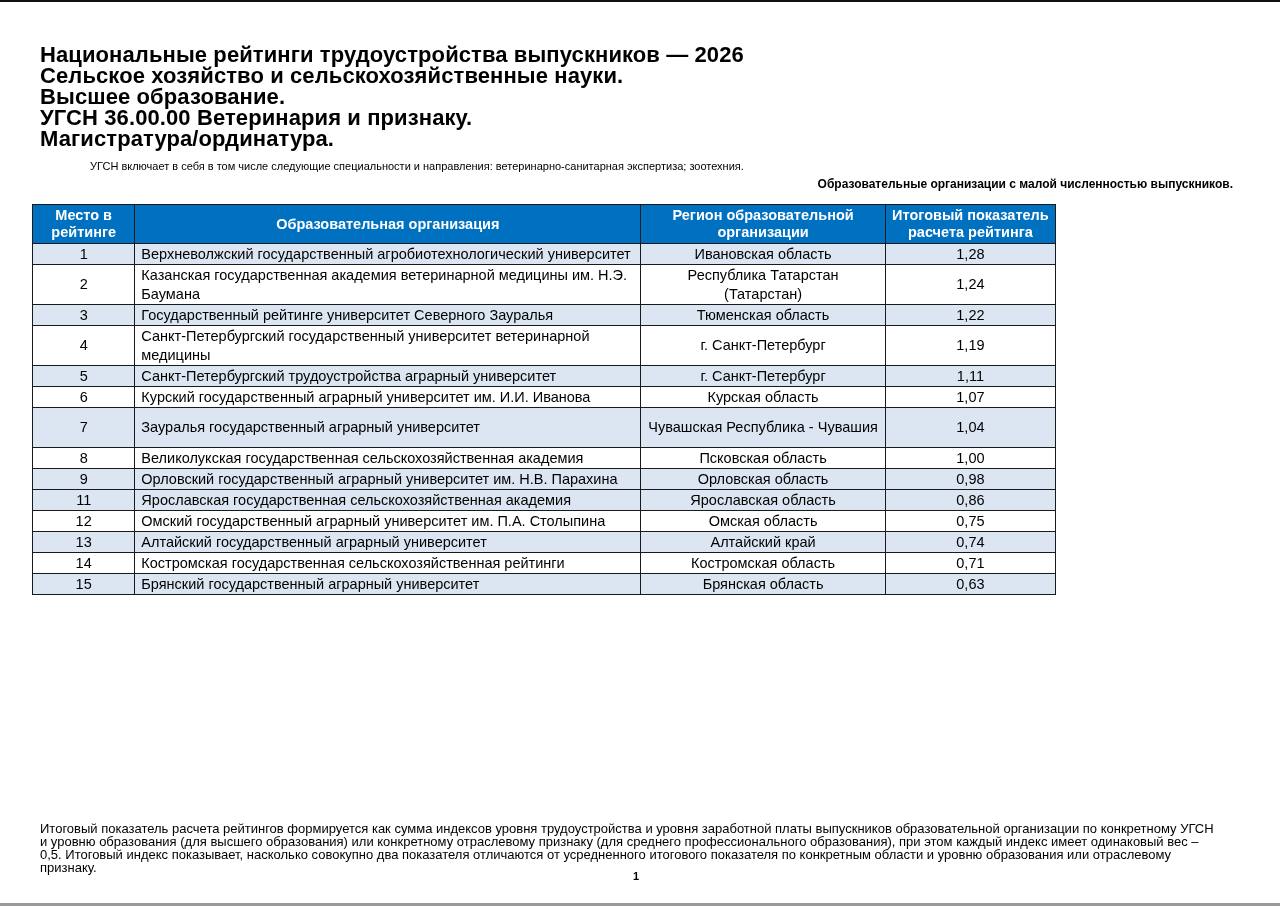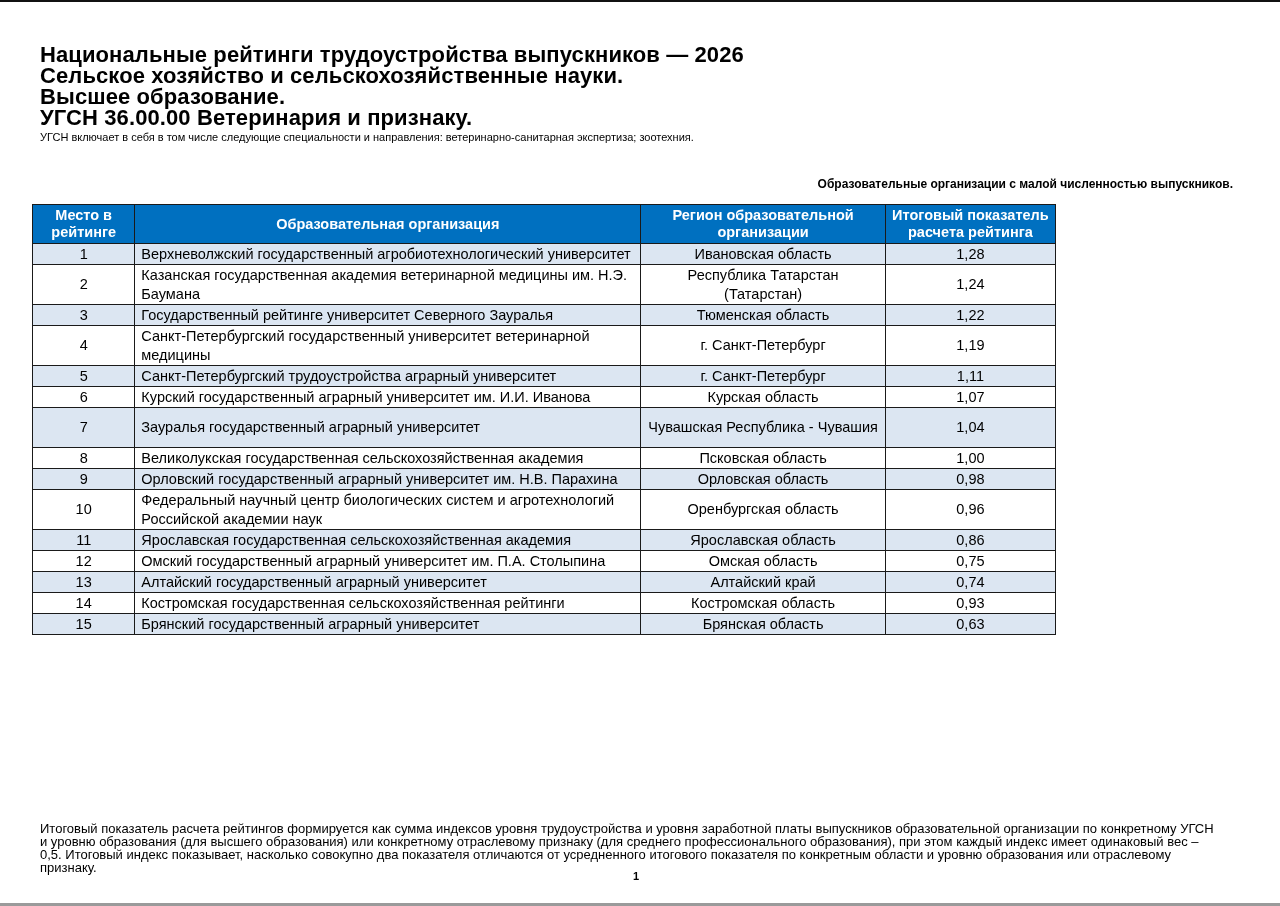--- a/index.html
+++ b/index.html
@@ -3,21 +3,21 @@
   <meta charset="utf-8">
   <style>
     * { margin: 0; padding: 0; box-sizing: border-box; }
     html, body { width: 1280px; height: 906px; background: #ffffff; overflow: hidden; }
     body { position: relative; font-family: "Liberation Sans", sans-serif; color: #000; }
     .top-rule { position: absolute; left: 0; top: 0; width: 1280px; height: 2px; background: #111; }
     .bottom-rule { position: absolute; left: 0; top: 903px; width: 1280px; height: 3px; background: #9a9a9a; }
 
     .titles { position: absolute; left: 40px; top: 44px; }
     .titles .t { font-weight: bold; font-size: 22px; line-height: 21px; letter-spacing: 0.1px; }
-    .titles .sub { font-size: 11px; line-height: 14px; margin-top: 2px; }
+    .titles .sub { font-size: 11px; line-height: 14px; margin-top: 10px; text-align: right; }
 
     .section-title { position: absolute; right: 47px; top: 177px; font-weight: bold; font-size: 12px; white-space: nowrap; }
 
     table.rating {
       position: absolute; left: 32px; top: 204px; width: 1024px;
       border-collapse: collapse; font-size: 14.5px;
     }
     table.rating th, table.rating td { border: 1.5px solid #1a1a1a; }
     table.rating th {
       background: #0070C0; color: #ffffff; font-weight: bold; font-size: 14.5px;
@@ -39,20 +39,21 @@
 </head>
 <body>
 
 <div class="top-rule"></div>
 
 <div class="titles">
   <div class="t">Национальные рейтинги трудоустройства выпускников — 2026</div>
   <div class="t">Сельское хозяйство и сельскохозяйственные науки.</div>
   <div class="t">Высшее образование.</div>
   <div class="t">УГСН 36.00.00 Ветеринария и признаку.</div>
+  <div class="t">Магистратура/ординатура.</div>
   <div class="sub">УГСН включает в себя в том числе следующие специальности и направления:  ветеринарно-санитарная экспертиза; зоотехния.</div>
 </div>
 
 <div class="section-title">Образовательные организации с малой численностью выпускников.</div>
 
 <table class="rating">
   <colgroup>
     <col class="w-place">
       <col class="w-org">
       <col class="w-region">
@@ -114,26 +115,20 @@
       <td class="c-org">Великолукская государственная сельскохозяйственная академия</td>
       <td class="c-region">Псковская область</td>
       <td class="c-score">1,00</td>
     </tr>
     <tr class="alt single">
       <td class="c-place">9</td>
       <td class="c-org">Орловский государственный аграрный университет им. Н.В. Парахина</td>
       <td class="c-region">Орловская область</td>
       <td class="c-score">0,98</td>
     </tr>
-    <tr class="double">
-      <td class="c-place">10</td>
-      <td class="c-org">Федеральный научный центр биологических систем и агротехнологий Российской академии наук</td>
-      <td class="c-region">Оренбургская область</td>
-      <td class="c-score">0,96</td>
-    </tr>
     <tr class="alt single">
       <td class="c-place">11</td>
       <td class="c-org">Ярославская государственная сельскохозяйственная академия</td>
       <td class="c-region">Ярославская область</td>
       <td class="c-score">0,86</td>
     </tr>
     <tr class="single">
       <td class="c-place">12</td>
       <td class="c-org">Омский государственный аграрный университет им. П.А. Столыпина</td>
       <td class="c-region">Омская область</td>
@@ -142,21 +137,21 @@
     <tr class="alt single">
       <td class="c-place">13</td>
       <td class="c-org">Алтайский государственный аграрный университет</td>
       <td class="c-region">Алтайский край</td>
       <td class="c-score">0,74</td>
     </tr>
     <tr class="single">
       <td class="c-place">14</td>
       <td class="c-org">Костромская государственная сельскохозяйственная рейтинги</td>
       <td class="c-region">Костромская область</td>
-      <td class="c-score">0,93</td>
+      <td class="c-score">0,71</td>
     </tr>
     <tr class="alt single">
       <td class="c-place">15</td>
       <td class="c-org">Брянский государственный аграрный университет</td>
       <td class="c-region">Брянская область</td>
       <td class="c-score">0,63</td>
     </tr>
   </tbody>
 </table>
 

